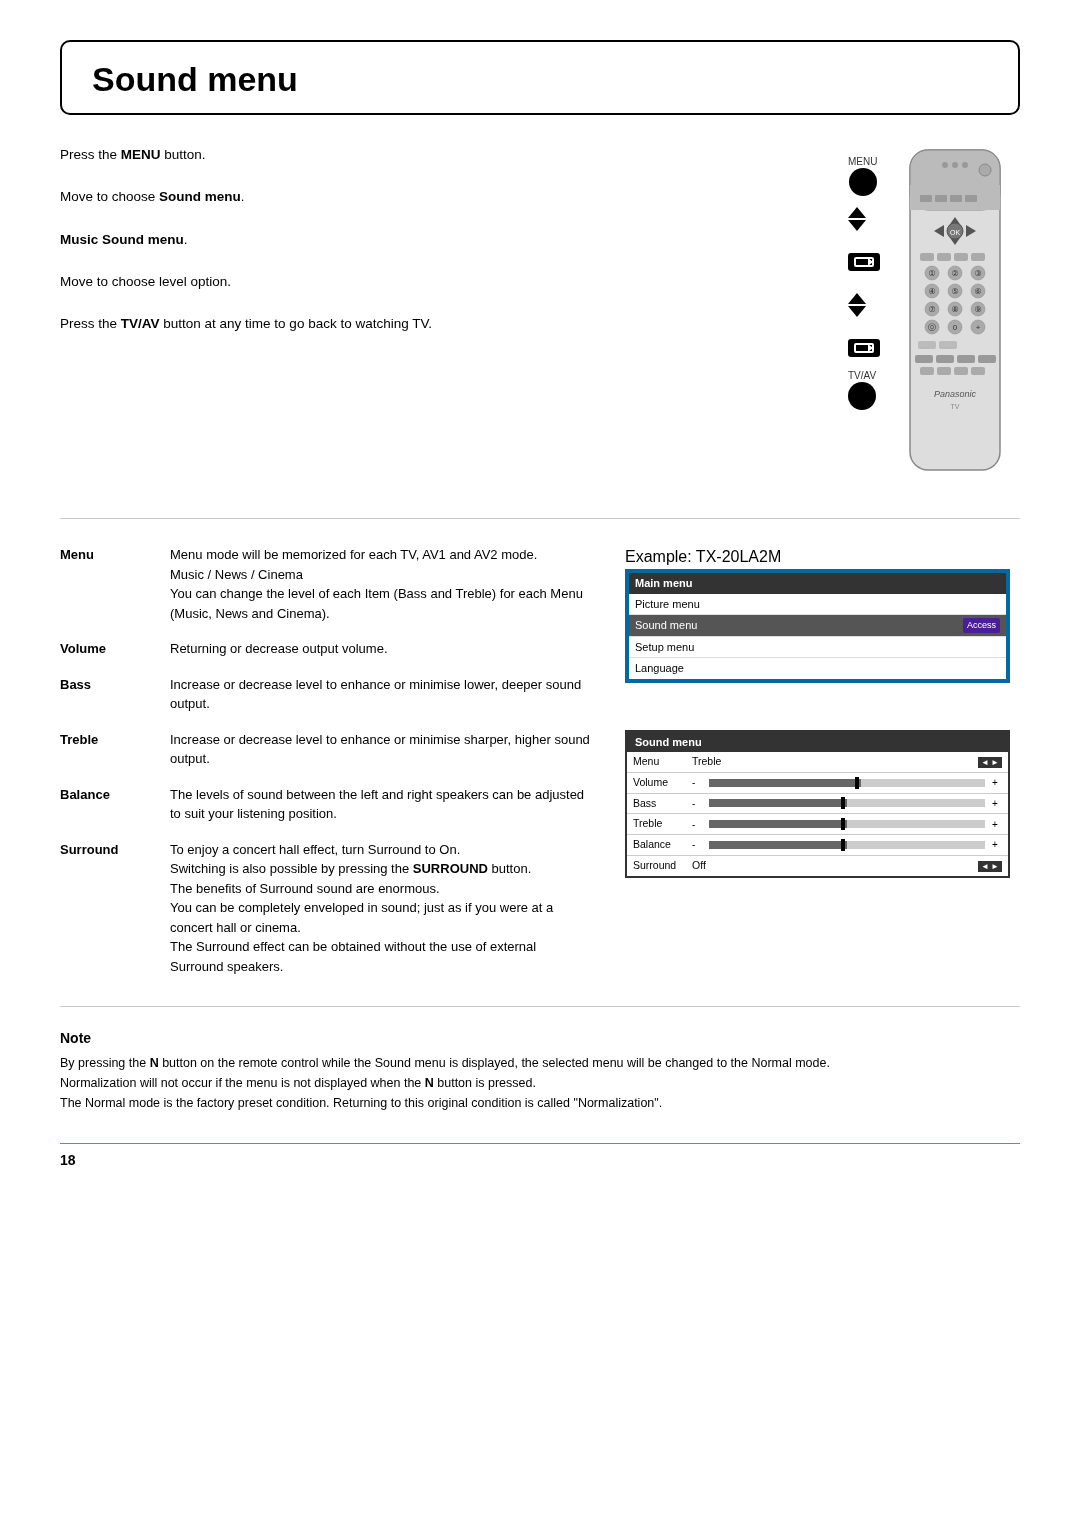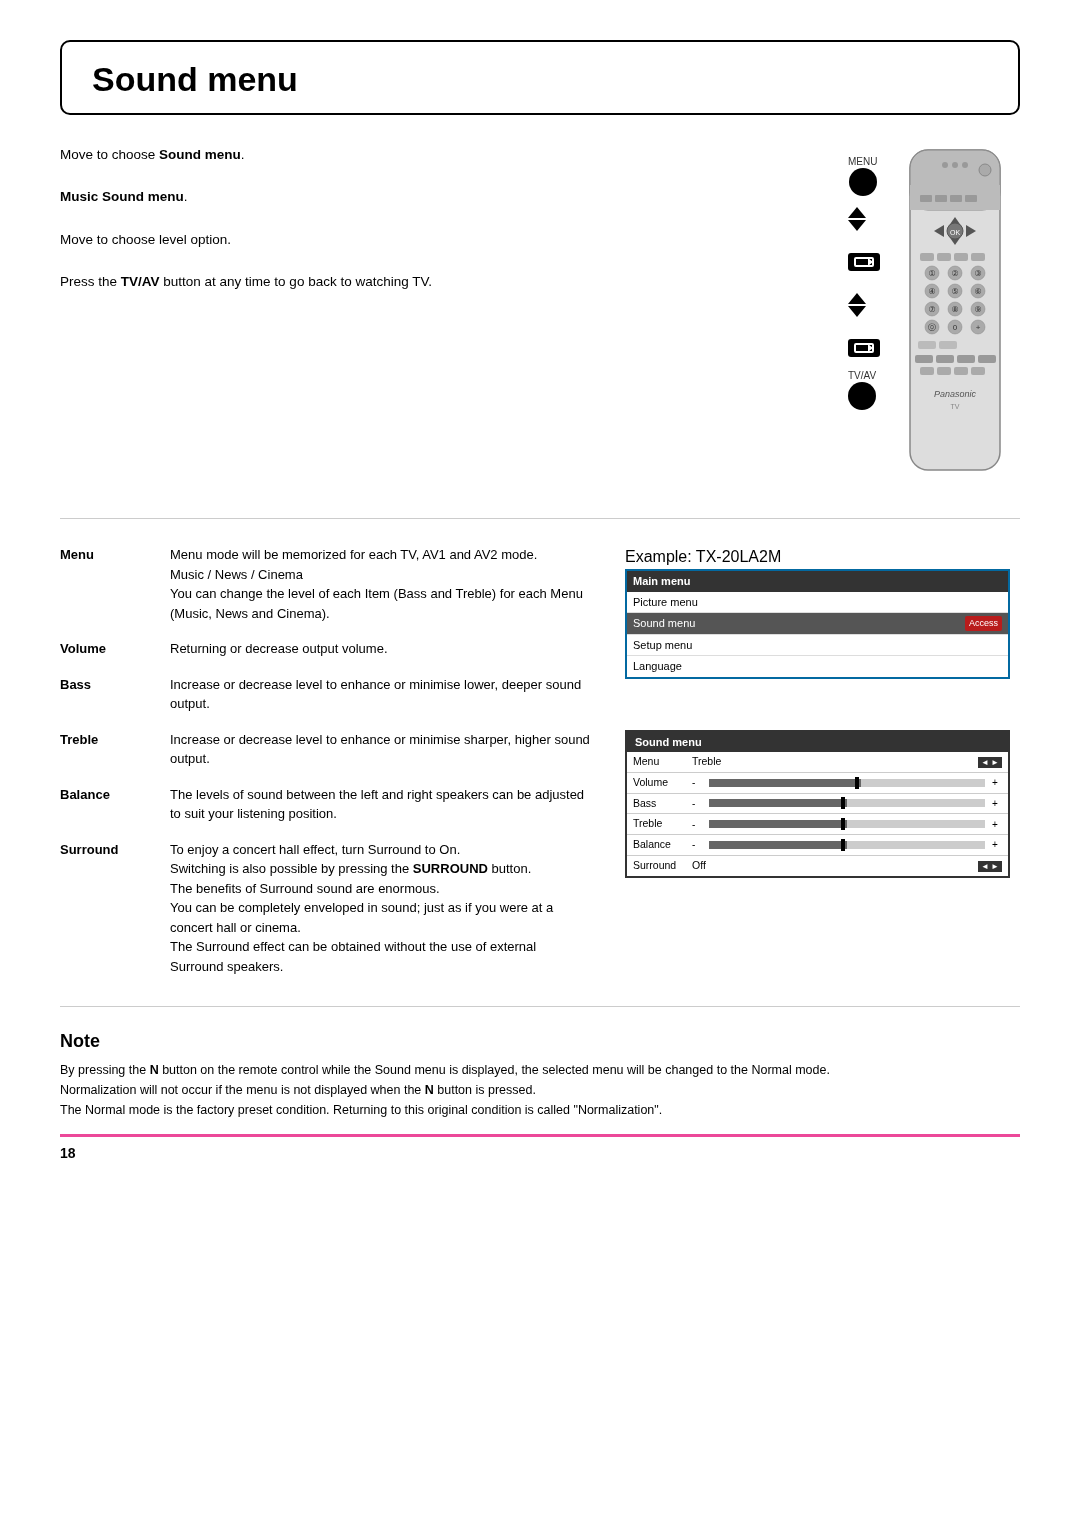--- a/index.html
+++ b/index.html
@@ -113,21 +113,21 @@
     .content-table td:nth-child(3) {
       vertical-align: top;
       padding-left: 20px;
     }
 
     
     .example-label {
       font-size: 16px;
     }
     .menu-box {
-      border: 2px solid #0369a1;
+      border: 4px solid #0369a1;
       padding: 0;
       font-size: 11px;
       min-width: 160px;
     }
     .menu-box-title {
       background: #333;
       color: #fff;
       padding: 2px 6px;
       font-size: 11px;
       font-weight: bold;
@@ -139,21 +139,21 @@
       display: flex;
       justify-content: space-between;
       align-items: center;
     }
     .menu-box-item:last-child { border-bottom: none; }
     .menu-box-item.highlighted {
       background: #555;
       color: #fff;
     }
     .access-badge {
-      background: #b91c1c;
+      background: #4c1d95;
       color: #fff;
       font-size: 9px;
       padding: 1px 4px;
       border-radius: 2px;
     }
 
     
     .sound-menu-box {
       border: 2px solid #333;
       padding: 0;
@@ -210,43 +210,44 @@
     .sound-menu-text { font-size: 10.5px; }
 
     
     .note-section {
       margin-top: 20px;
       font-size: 12.5px;
       line-height: 1.6;
     }
     .note-title {
       font-weight: bold;
-      font-size: 18px;
+      font-size: 14px;
       margin-bottom: 4px;
     }
 
     
     .bottom-area {
-      border-top: 3px solid #ec4899;
-      margin-top: 14px;
+      border-top: 1px solid #ec4899;
+      margin-top: 30px;
       padding-top: 8px;
       font-size: 14px;
       font-weight: bold;
     }
   </style>
 </head>
 <body>
 
 <div class="title-box">
   <h1>Sound menu</h1>
 </div>
 
 <div class="intro-section">
 
   <div class="intro-text">
+    <p>Press the <strong>MENU</strong> button.</p>
     <p>Move to choose <strong>Sound menu</strong>.</p>
     <p><strong>Music Sound menu</strong>.</p>
     <p>Move to choose level option.</p>
     <p>Press the <strong>TV/AV</strong> button at any time to go back to watching TV.</p>
   </div>
 
   <div class="remote-combined">
 
     <div class="step-icons">
 

